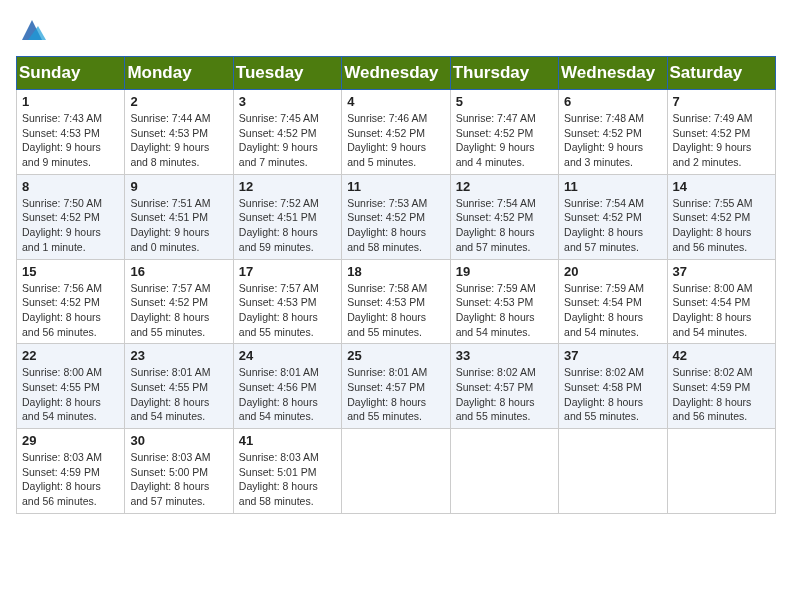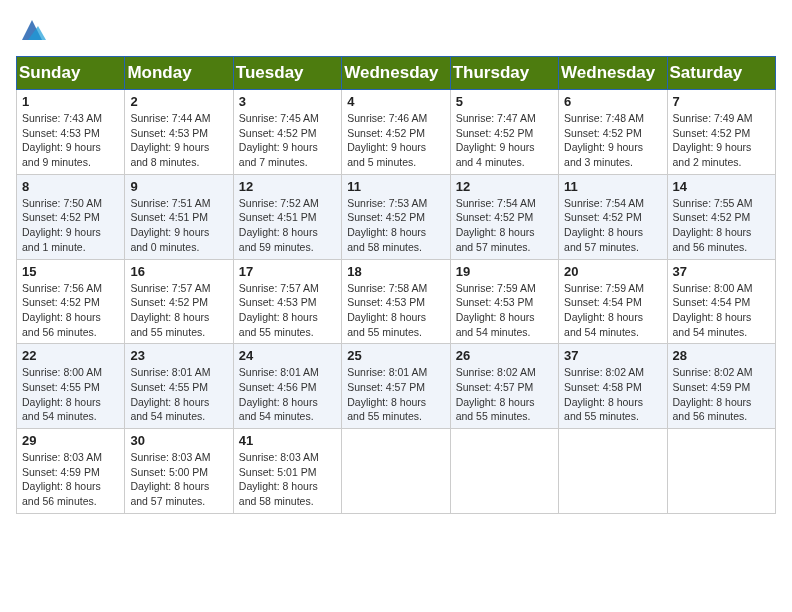--- a/index.html
+++ b/index.html
@@ -324,37 +324,37 @@
       </td>
         <td>
         <span class="day-num">25</span>
         <div class="day-info">
           Sunrise: 8:01 AM<br>
           Sunset: 4:57 PM<br>
           Daylight: 8 hours and 55 minutes.
         </div>
       </td>
         <td>
-        <span class="day-num">26</span>
+        <span class="day-num">33</span>
         <div class="day-info">
           Sunrise: 8:02 AM<br>
           Sunset: 4:57 PM<br>
           Daylight: 8 hours and 55 minutes.
         </div>
       </td>
         <td>
         <span class="day-num">37</span>
         <div class="day-info">
           Sunrise: 8:02 AM<br>
           Sunset: 4:58 PM<br>
           Daylight: 8 hours and 55 minutes.
         </div>
       </td>
         <td>
-        <span class="day-num">28</span>
+        <span class="day-num">42</span>
         <div class="day-info">
           Sunrise: 8:02 AM<br>
           Sunset: 4:59 PM<br>
           Daylight: 8 hours and 56 minutes.
         </div>
       </td>
       </tr>
       <tr class="row-normal">
         <td>
         <span class="day-num">29</span>

